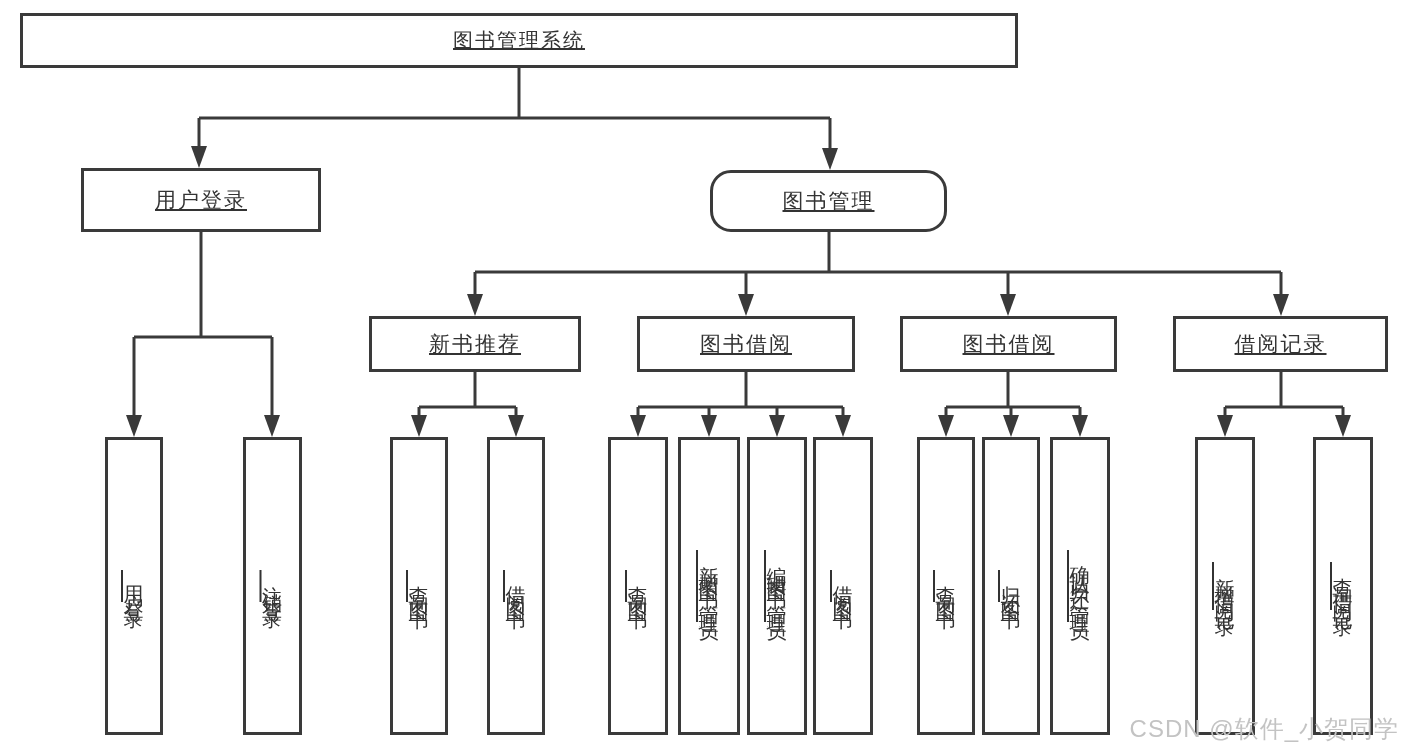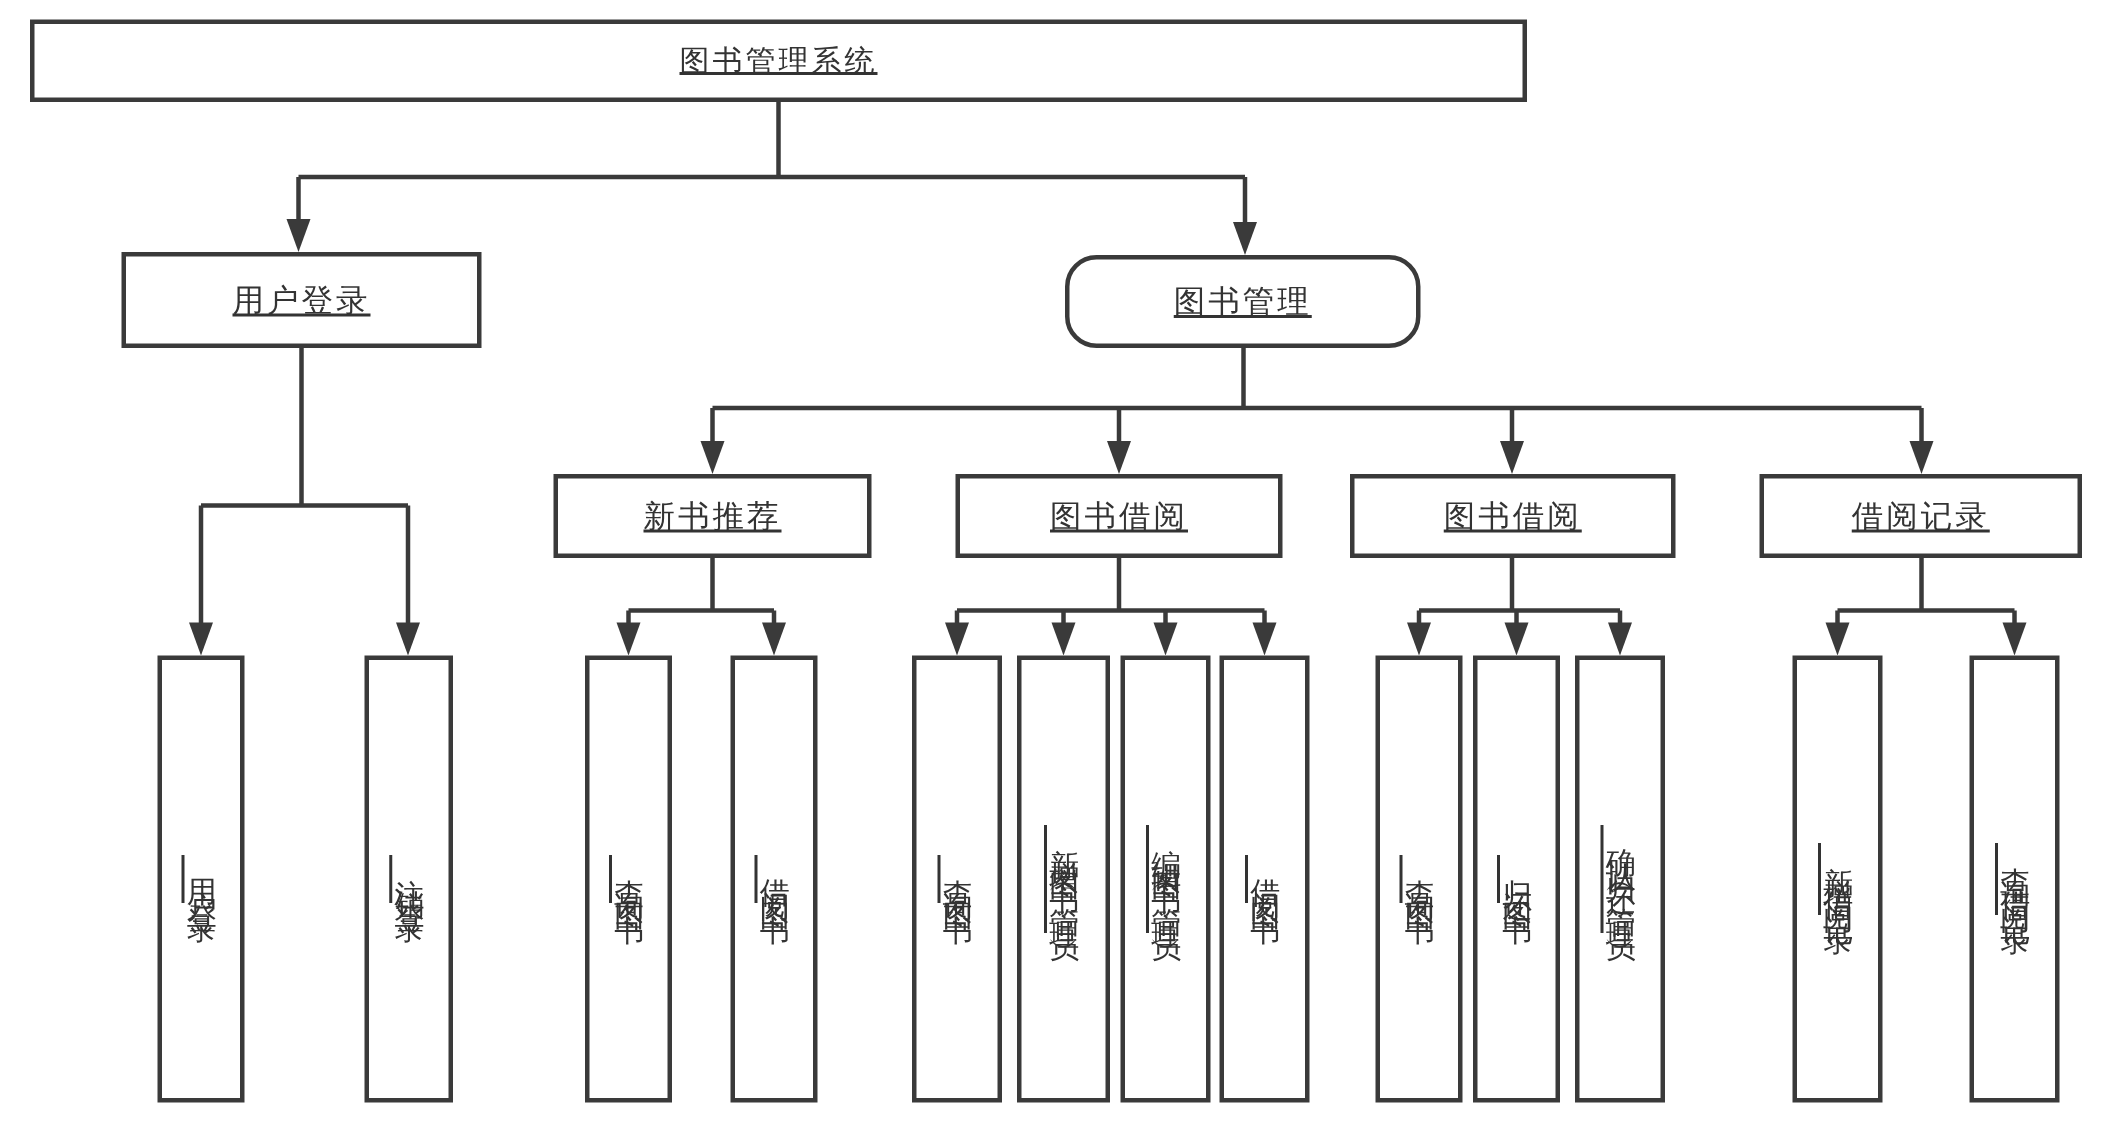--- a/index.html
+++ b/index.html
@@ -214,14 +214,15 @@
     <span class="vtext">确认归还（管理员）</span>
   </div>
 
   <div class="node leaf" id="lf-br-add">
     <span class="vtext">新增借阅记录</span>
   </div>
   <div class="node leaf" id="lf-br-query">
     <span class="vtext">查询借阅记录</span>
   </div>
 
+  <div class="watermark">CSDN @软件_小贺同学</div>
 
 </div>
 
 </body></html>

